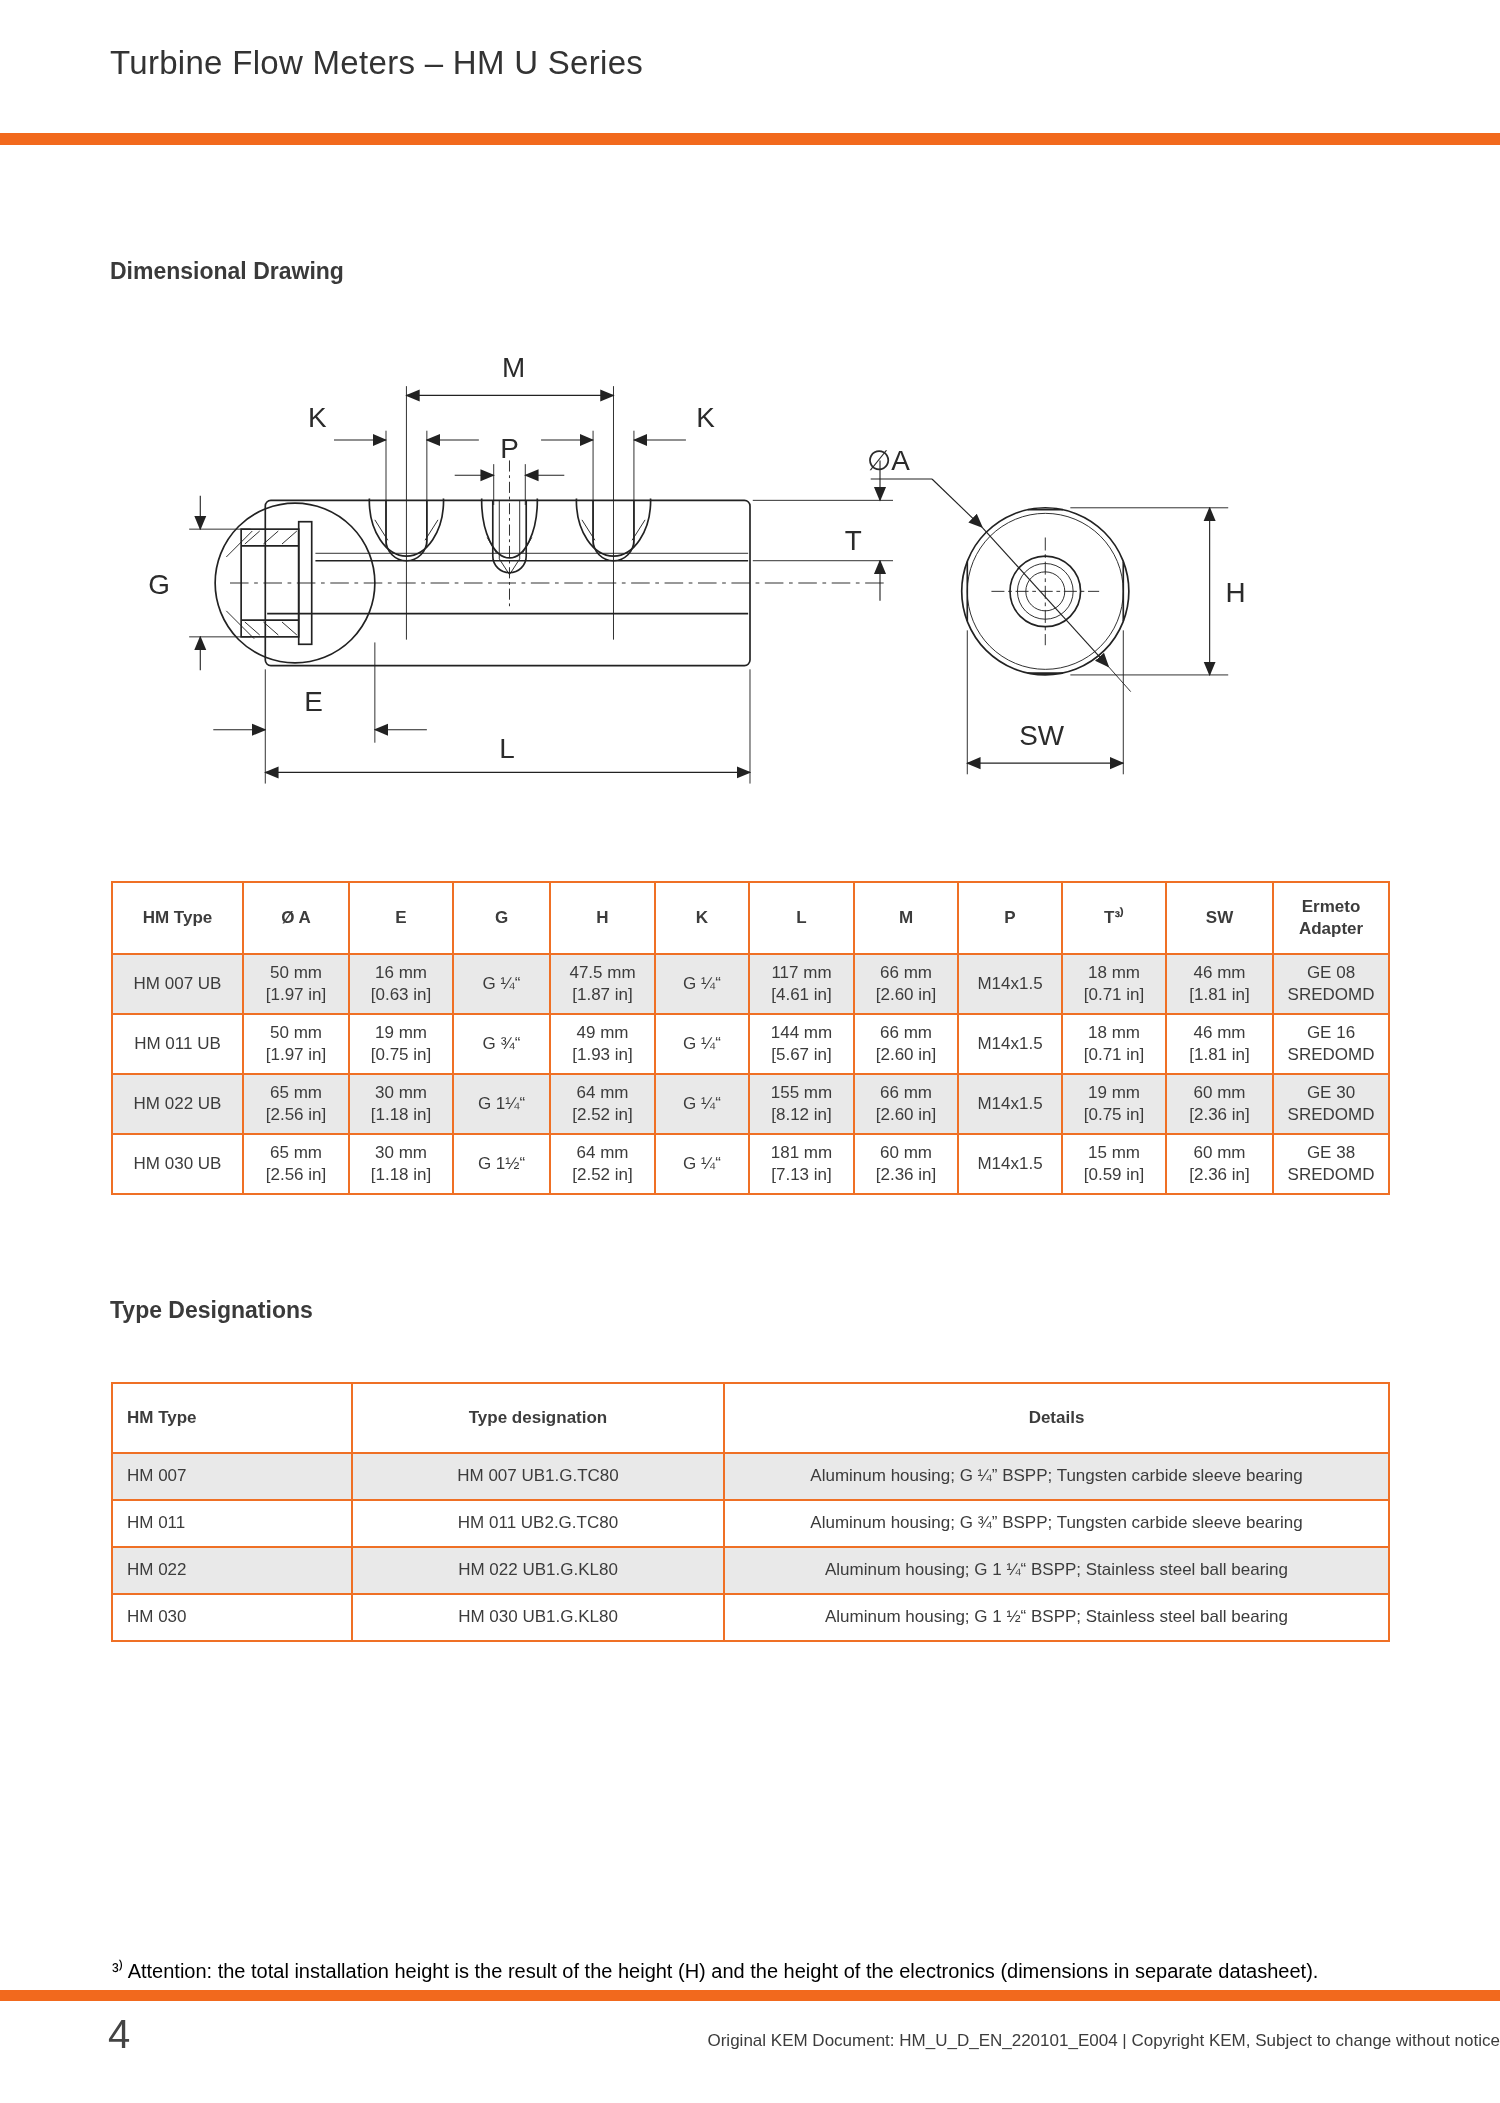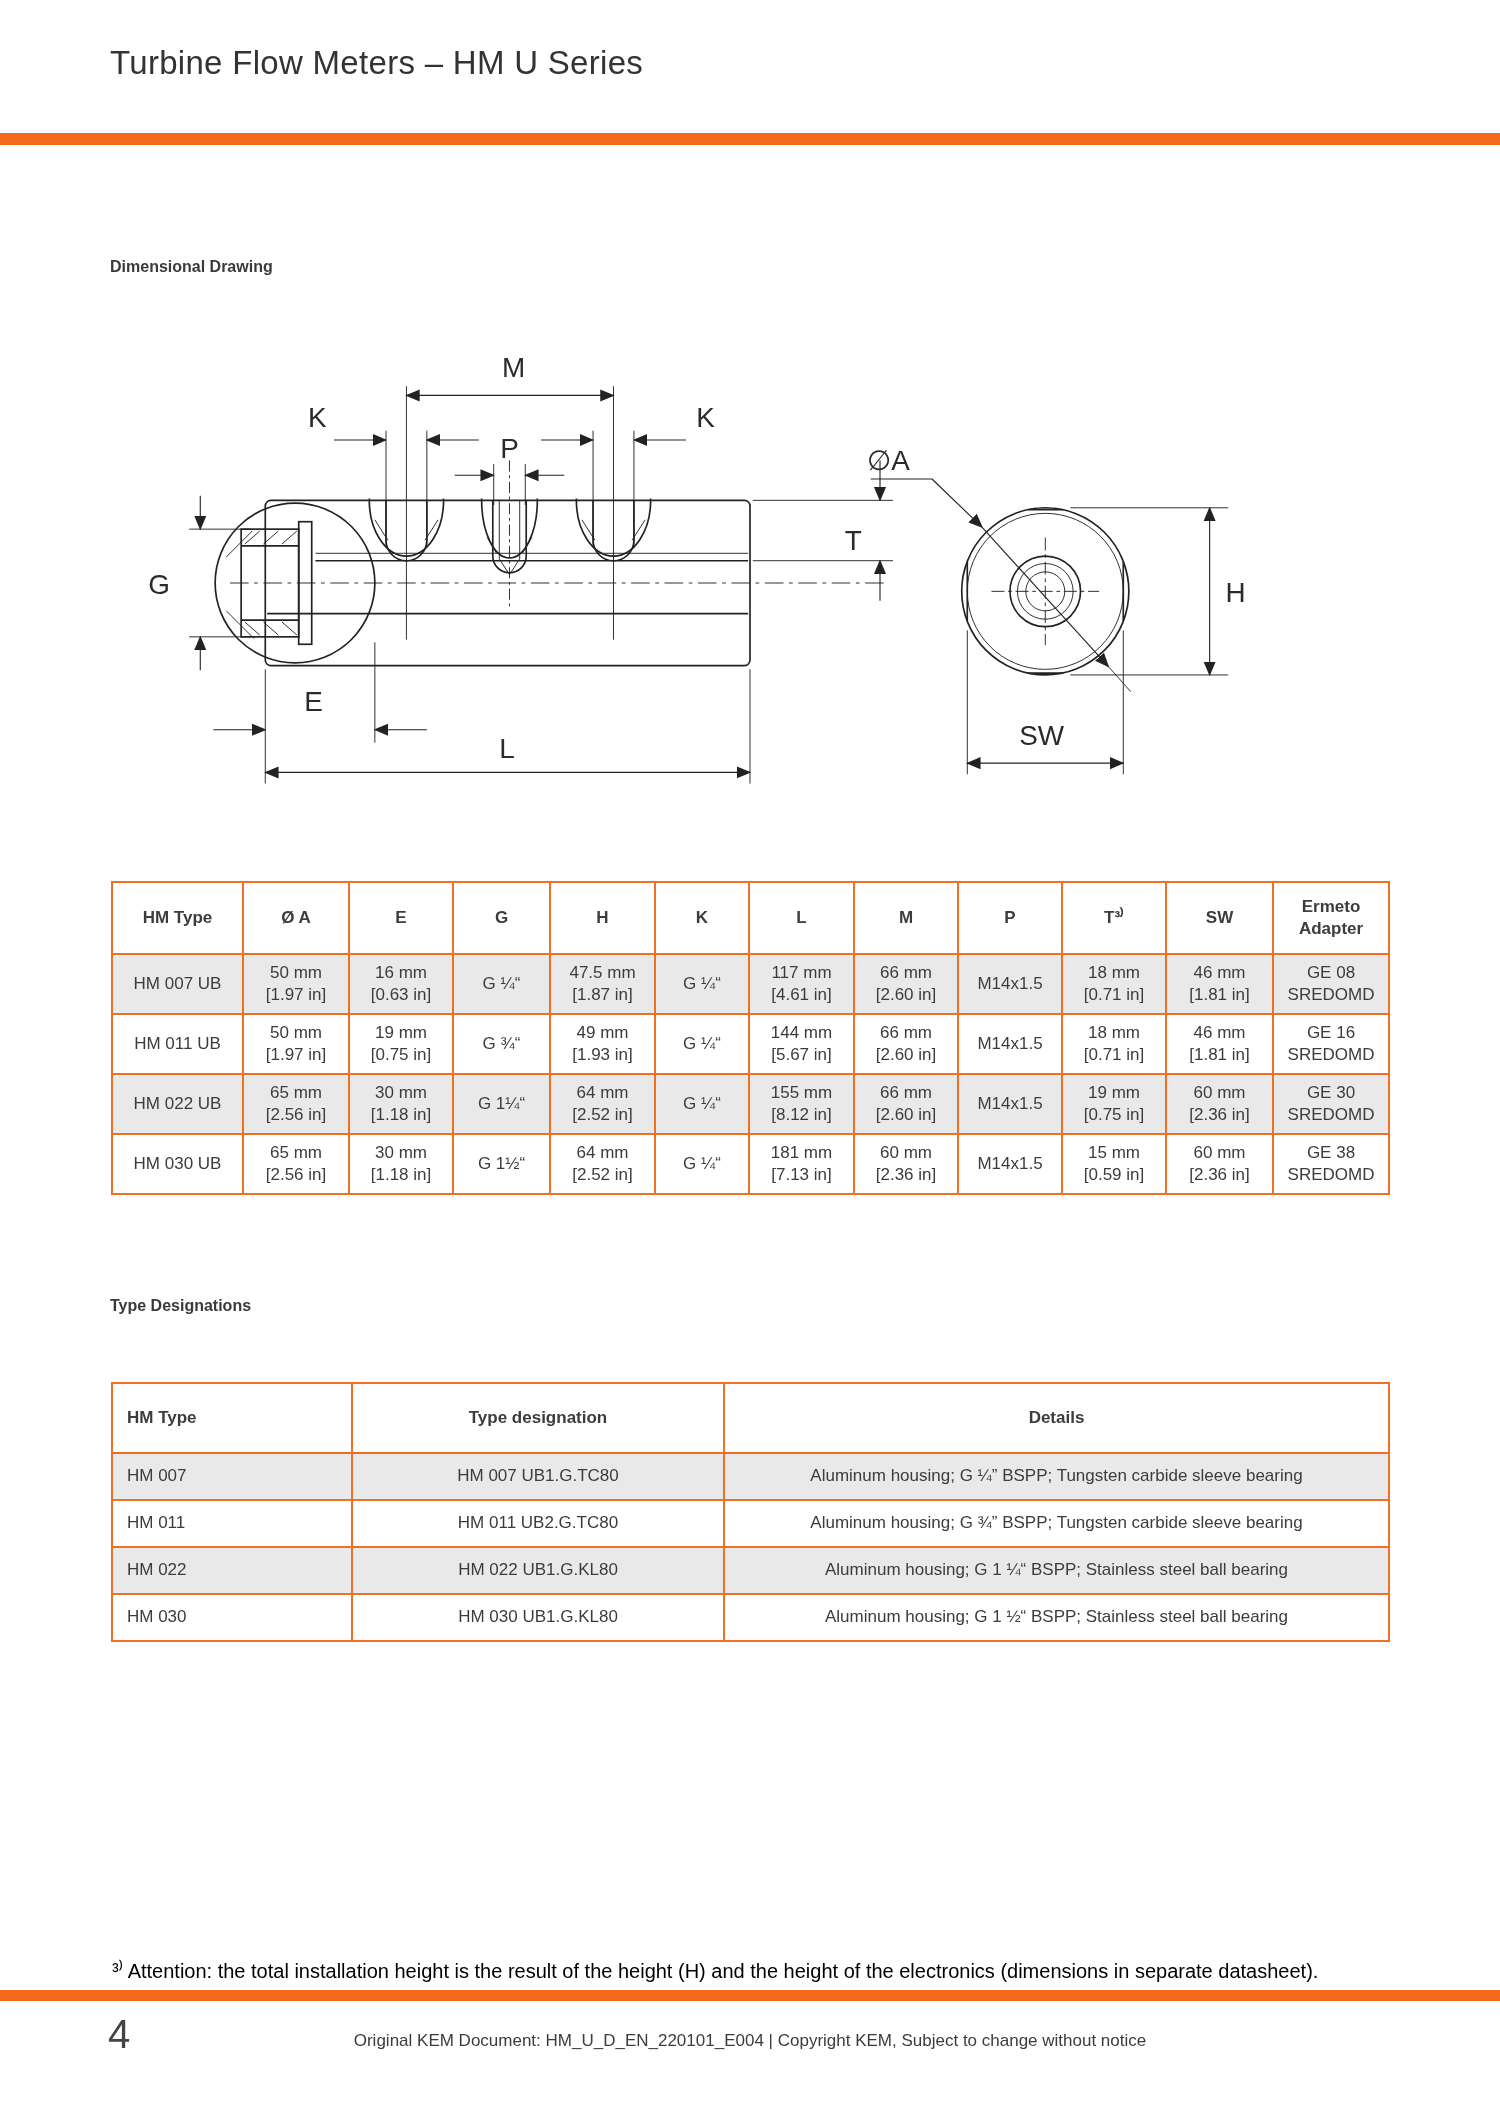--- a/index.html
+++ b/index.html
@@ -10,21 +10,21 @@
     font-family:"Liberation Sans", sans-serif; color:var(--txt); overflow:hidden;
   }
   .page-title {
     position:absolute; left:110px; top:44px; font-size:33px; font-weight:400;
     color:#333; letter-spacing:0.3px;
   }
   .bar { position:absolute; left:0; width:1500px; background:var(--orange); }
   .bar.top { top:133px; height:12px; }
   .bar.bottom { top:1990px; height:11px; }
   .section-heading {
-    position:absolute; left:110px; font-size:16px; font-weight:bold; color:#3a3a3a;
+    position:absolute; left:110px; font-size:23px; font-weight:bold; color:#3a3a3a;
   }
   .section-heading.s1 { top:258px; }
   .section-heading.s2 { top:1297px; }
   svg.drawing { position:absolute; left:100px; top:320px; }
   svg.drawing .dw { stroke:var(--ink); fill:none; stroke-width:1.8px; }
   svg.drawing .thin { stroke:var(--ink); fill:none; stroke-width:1px; }
   svg.drawing .dim { stroke:var(--ink); fill:none; stroke-width:1.2px; }
   svg.drawing text { fill:#2b2b2b; font-size:30px; font-family:"Liberation Sans", sans-serif; }
   table.data-tbl {
     position:absolute; left:111px; border-collapse:collapse; table-layout:fixed;
@@ -46,21 +46,21 @@
   table.type-tbl th:first-child, table.type-tbl td:first-child {
     text-align:left; padding-left:14px;
   }
   .footnote {
     position:absolute; left:112px; top:1957px; font-size:20px; color:#000000;
   }
   .page-number {
     position:absolute; left:108px; top:2012px; font-size:40px; color:#444;
   }
   .footer-line {
-    position:absolute; left:0; top:2031px; width:1500px; text-align:center;
+    position:absolute; left:0; top:2031px; width:1500px; text-align:right;
     font-size:17px; color:#3c3c3c;
   }
 </style>
 </head>
 <body>
 
 <div class="page-title">Turbine Flow Meters – HM U Series</div>
 <div class="bar top"></div>
 
 <div class="section-heading s1">Dimensional Drawing</div>

